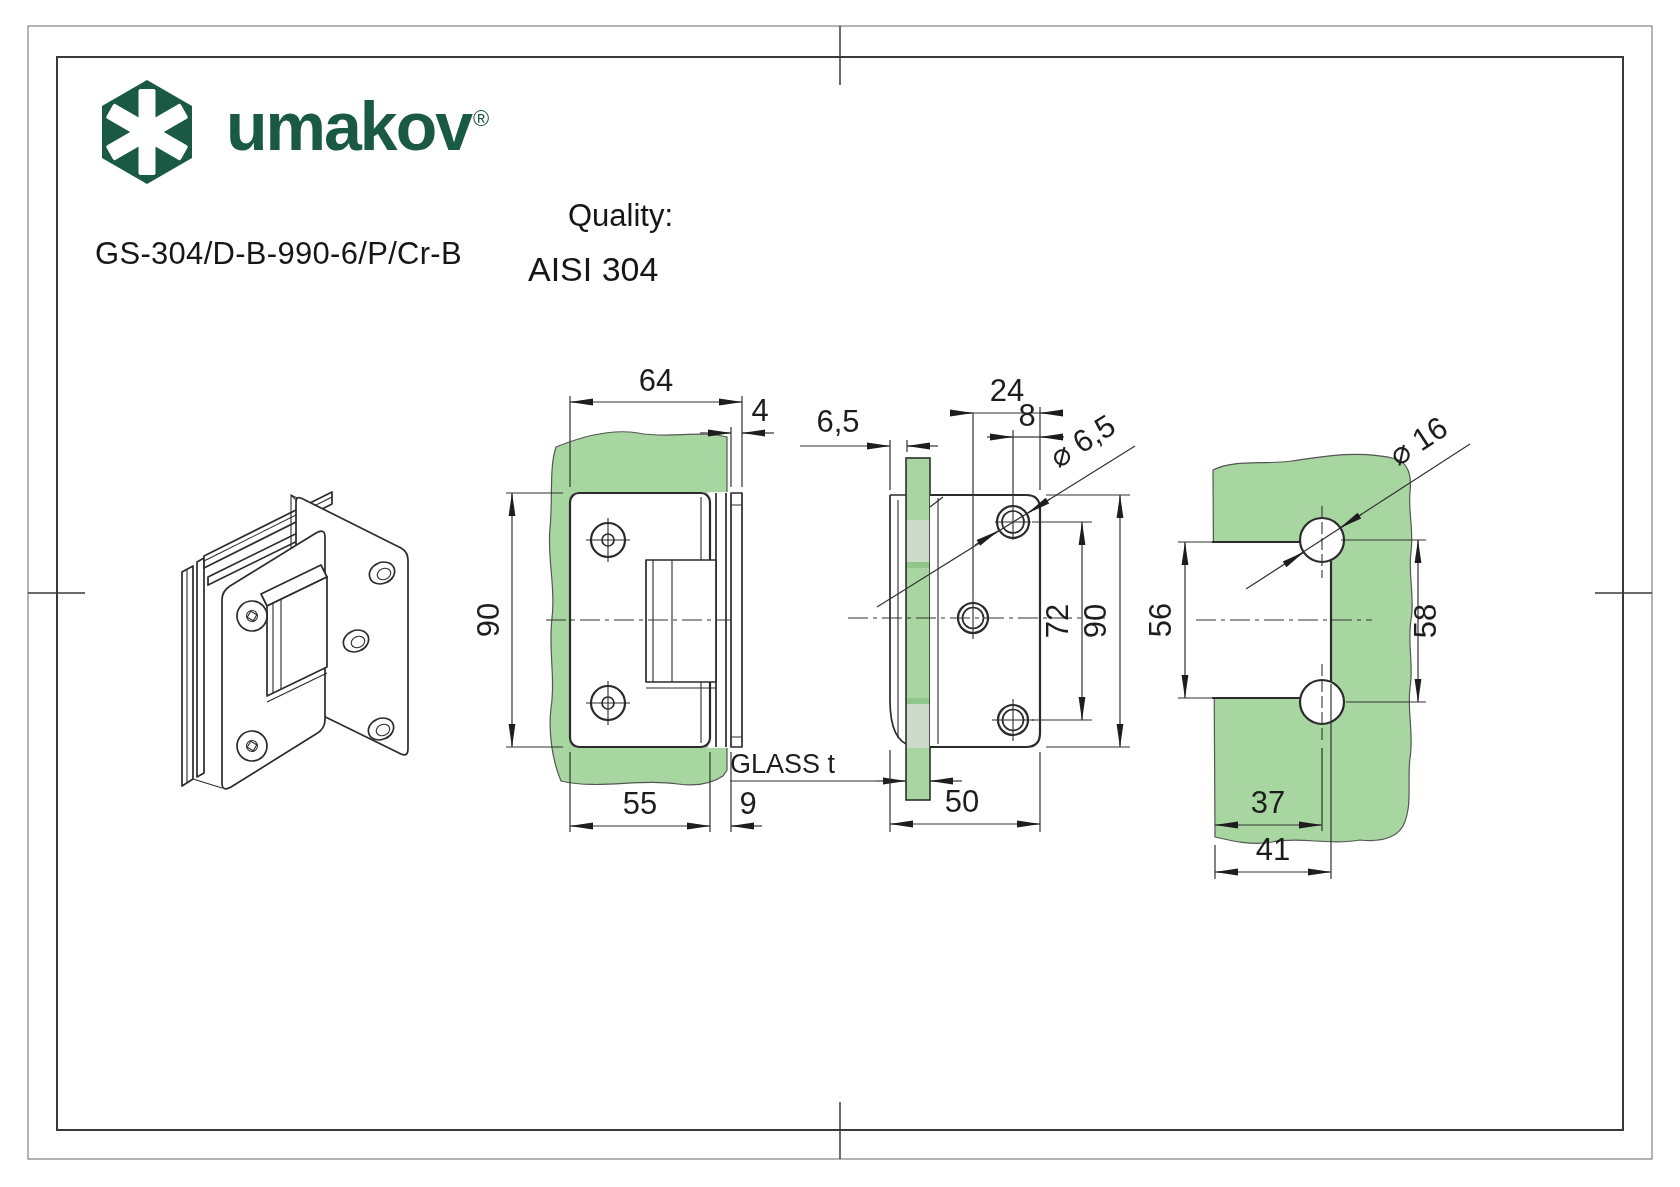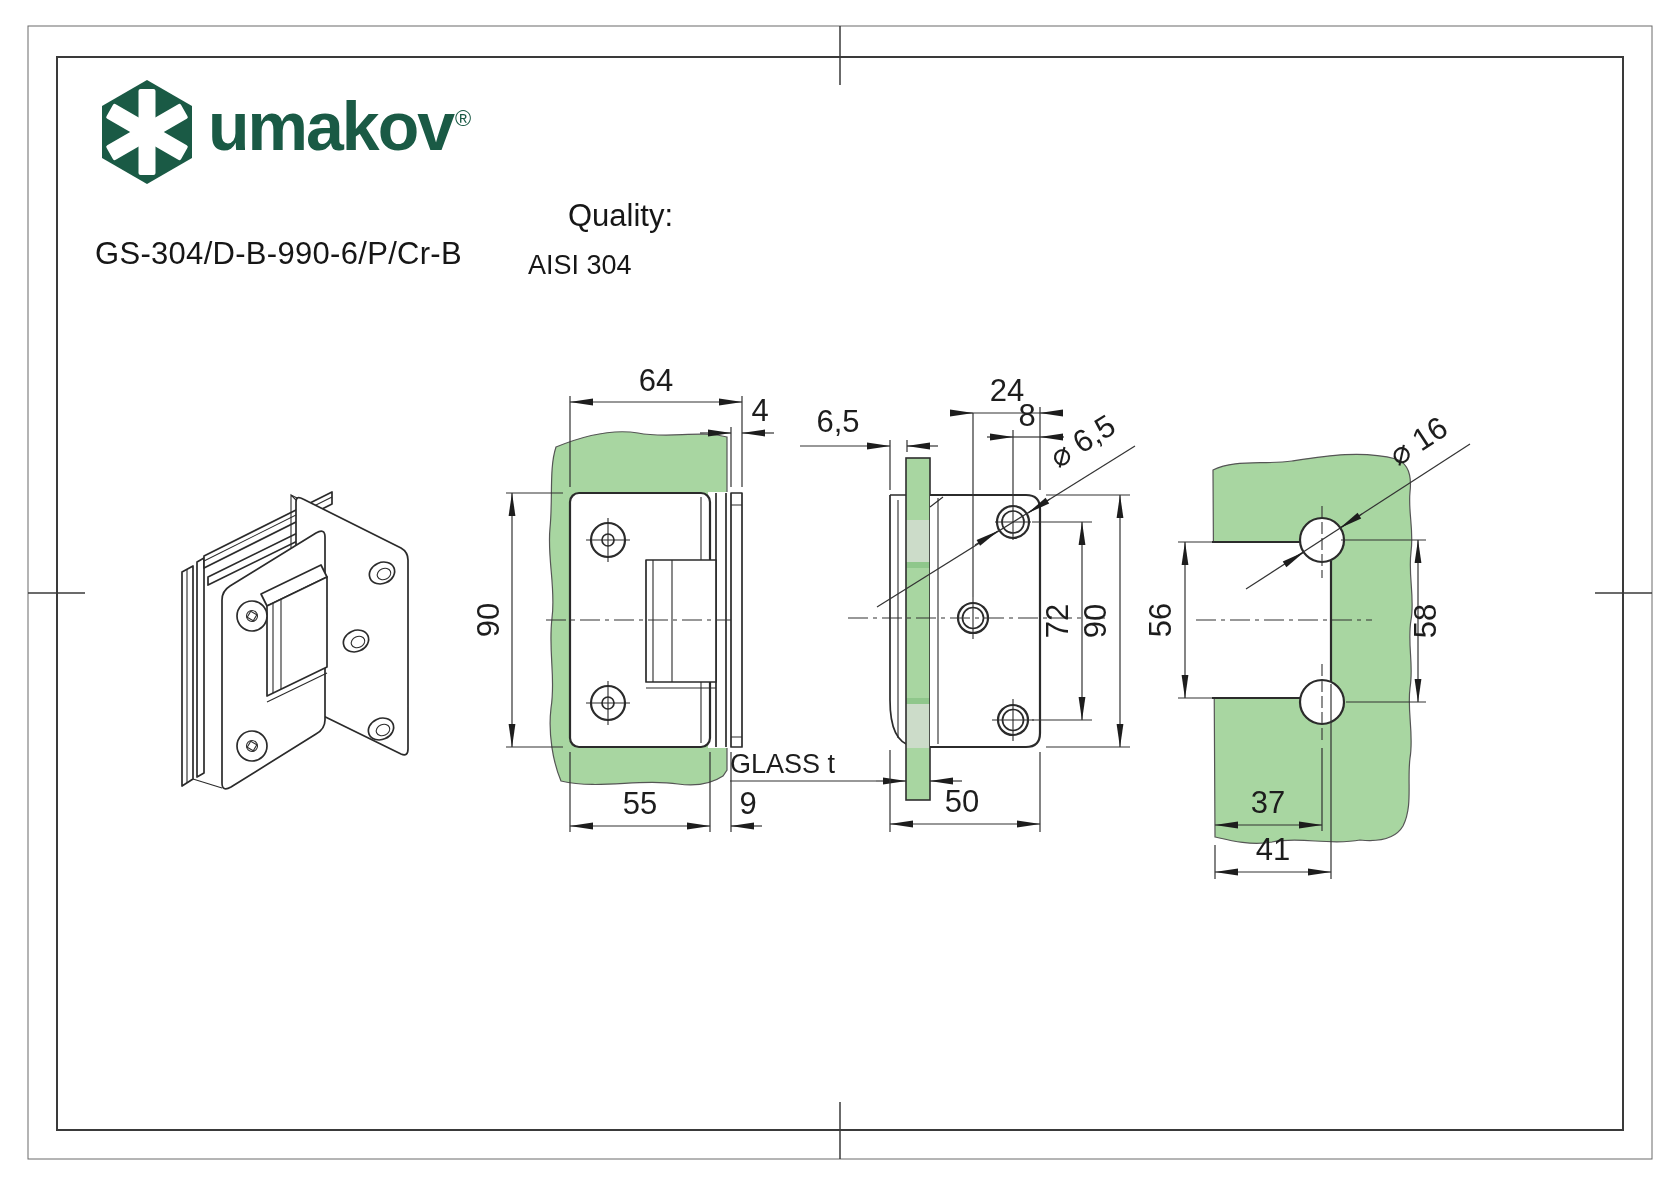--- a/index.html
+++ b/index.html
@@ -1,25 +1,25 @@
 <!DOCTYPE html>
 <html style="--glass: #a8d6a1; --gasket: #ccdcc9; --gdark: #8fc78b;"><head>
 <meta charset="utf-8">
 <style>
   html,body{margin:0;padding:0;background:#e8e8e8;}
   .sheet{position:relative;width:1680px;height:1187px;background:#fff;overflow:hidden;
          font-family:"Liberation Sans",sans-serif;}
   
   .logo-row{position:absolute;left:100px;top:78px;display:flex;align-items:flex-start;}
-  .wordmark{font-weight:700;font-size:68px;line-height:1;letter-spacing:-2px;margin-left:14px;margin-top:14px;}
+  .wordmark{font-weight:700;font-size:68px;line-height:1;letter-spacing:-2px;margin-left:32px;margin-top:14px;}
   .regmark{font-size:22px;font-weight:400;vertical-align:super;margin-left:2px;}
   
   .product-code{position:absolute;left:95px;top:236px;font-size:31px;color:#161616;letter-spacing:.3px;text-align:right;}
   .quality-label{position:absolute;left:528px;top:198px;font-size:31px;color:#161616;margin-left:40px;}
-  .quality-value{position:absolute;left:528px;top:250px;font-size:27px;color:#161616;text-align:center;}
+  .quality-value{position:absolute;left:528px;top:250px;font-size:34px;color:#161616;text-align:center;}
   
   svg{position:absolute;left:0;top:0;}
   .dim{font-size:31px;fill:#1d1d1d;text-anchor:middle;font-family:"Liberation Sans",sans-serif;}
   .dimL{font-size:27px;fill:#1d1d1d;text-anchor:start;font-family:"Liberation Sans",sans-serif;}
   .ol {stroke:#2b2b2b;stroke-width:2.2;fill:none;stroke-linejoin:round;}
   .ol2{stroke:#2b2b2b;stroke-width:1.7;fill:none;stroke-linejoin:round;}
   .tl {stroke:#2b2b2b;stroke-width:1.1;fill:none;}
   .dl {stroke:#333;stroke-width:1.2;fill:none;}
   .cl {stroke:#333;stroke-width:1.1;fill:none;stroke-dasharray:20 5 4 5;}
   .dsh{stroke:#333;stroke-width:1.1;fill:none;stroke-dasharray:12 4;}

